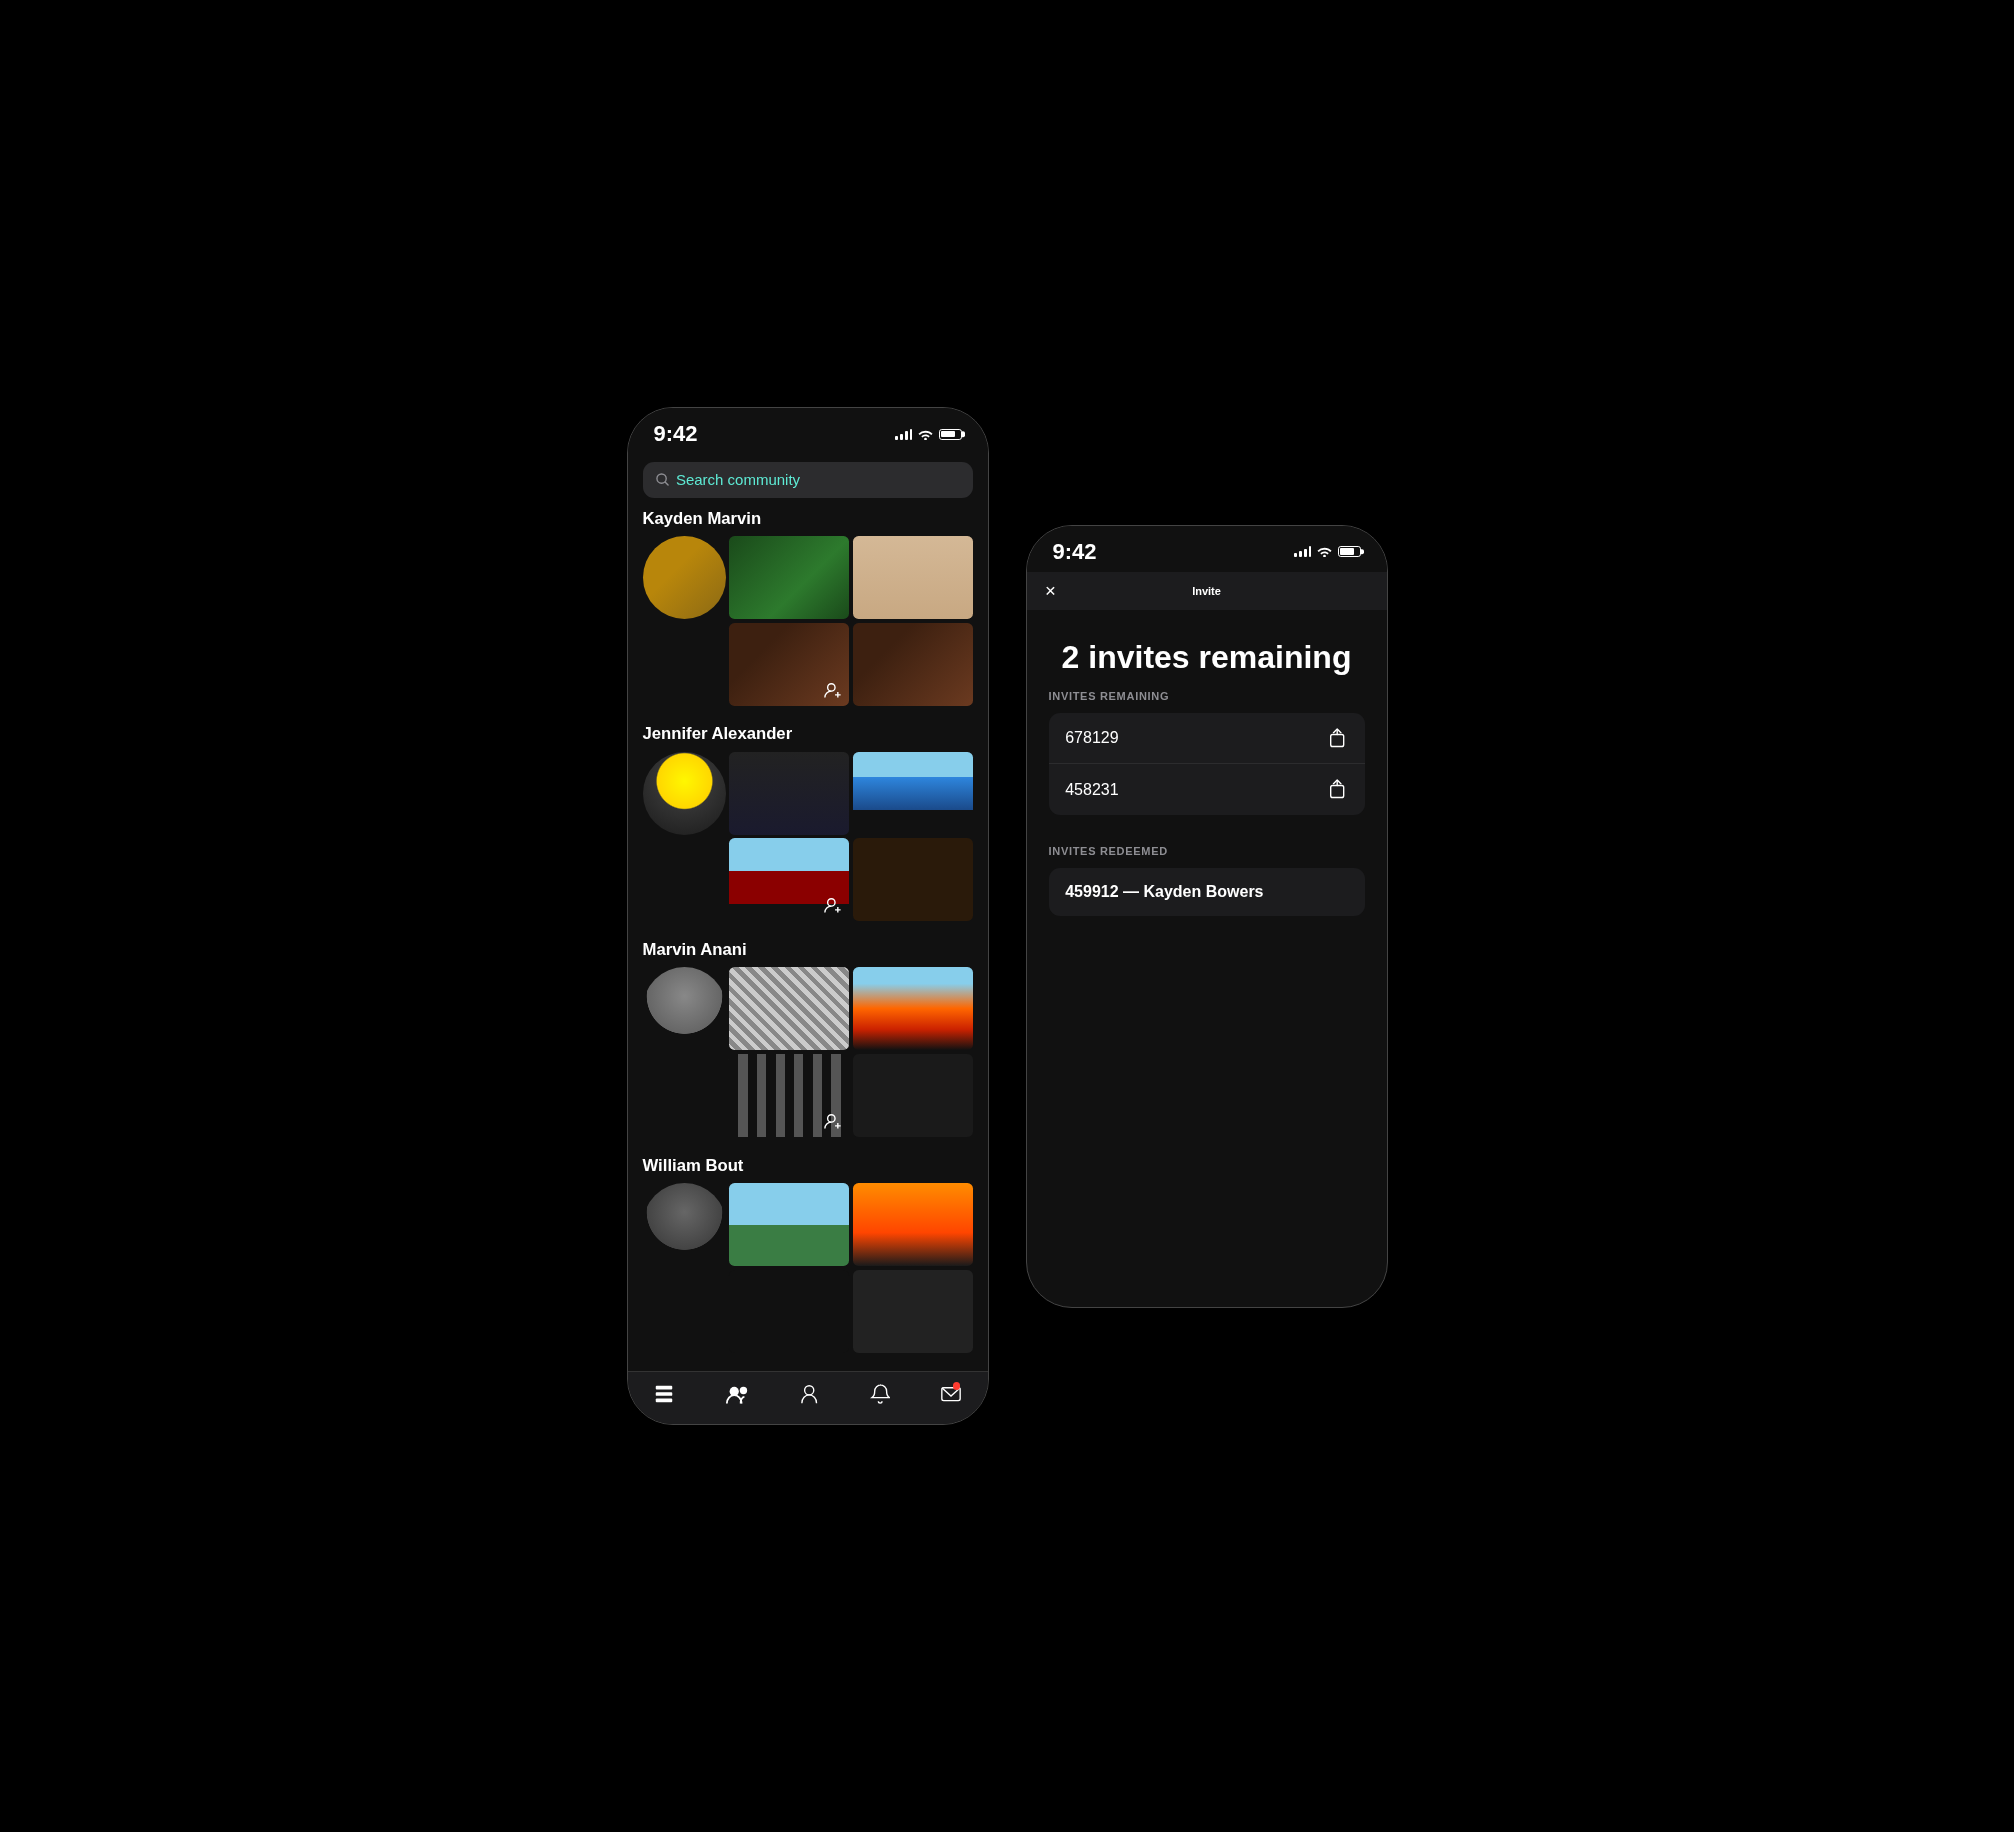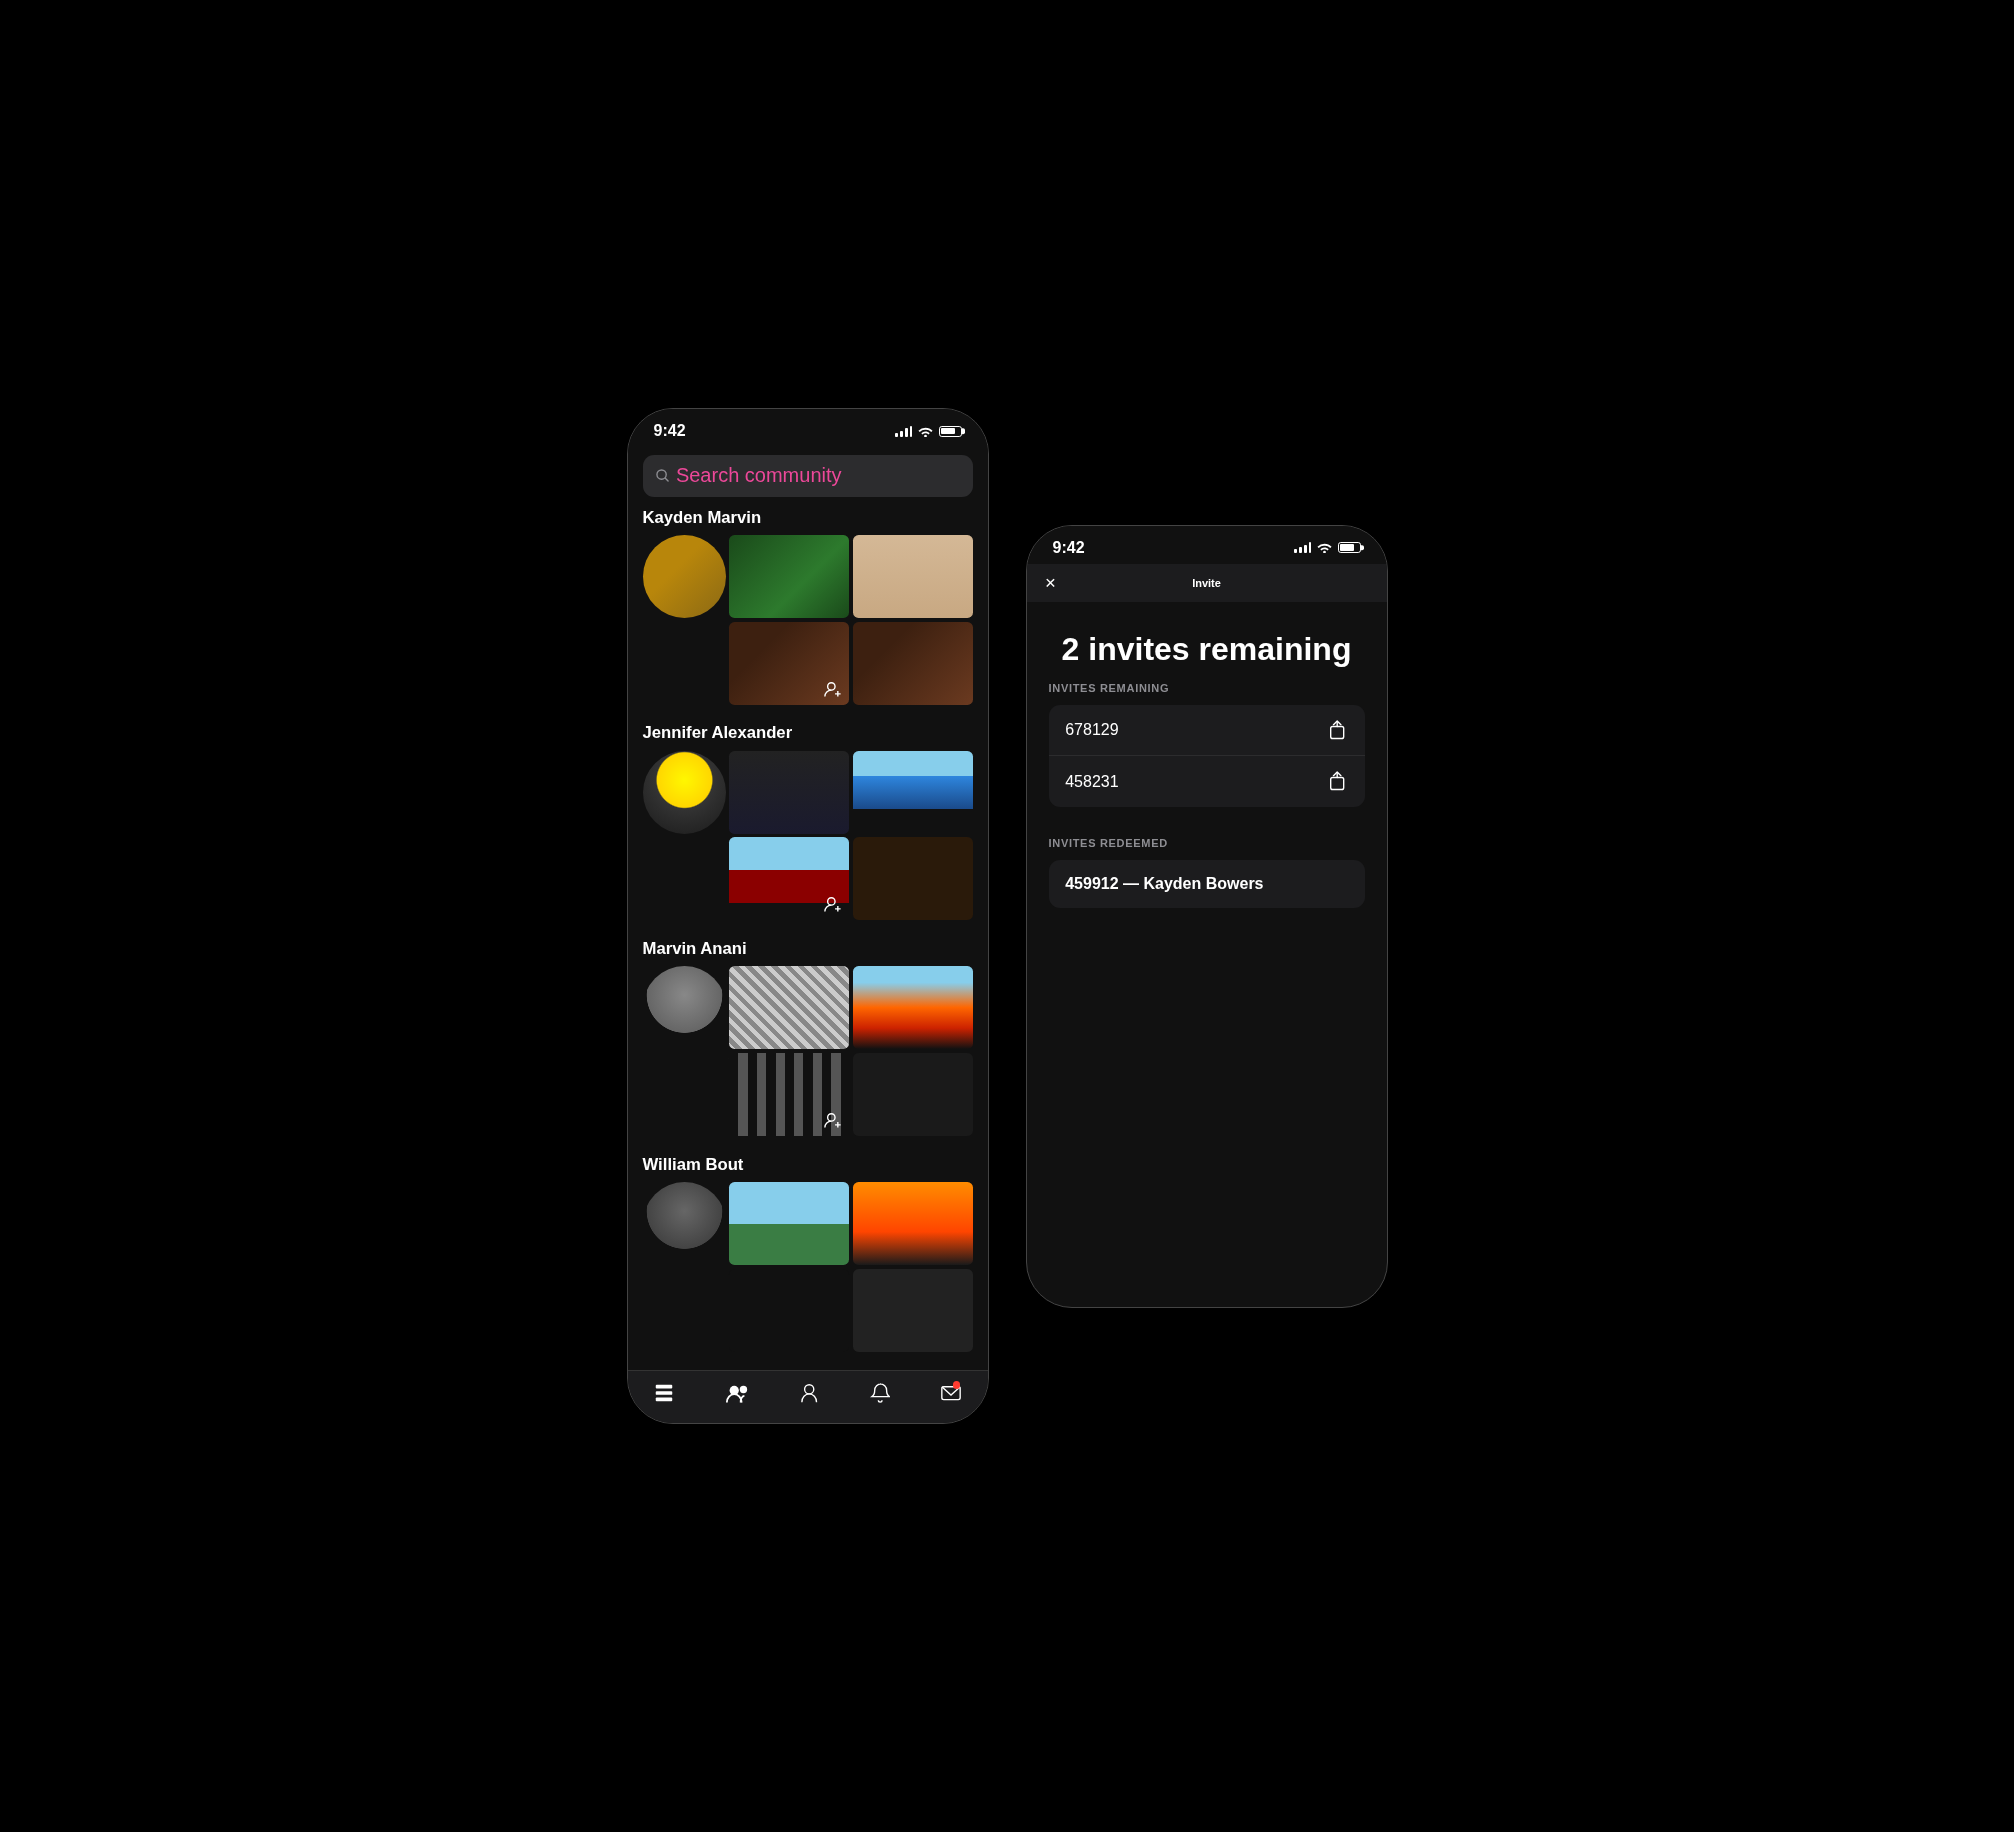--- a/index.html
+++ b/index.html
@@ -30,21 +30,21 @@
     
     .status-bar {
       display: flex;
       justify-content: space-between;
       align-items: center;
       padding: 13px 26px 7.4px;
       background: #111;
     }
 
     .status-time {
-      font-size: 16px;
+      font-size: 22px;
       font-weight: 600;
       color: #fff;
     }
 
     .status-icons {
       display: flex;
       align-items: center;
       gap: 5.6px;
     }
 
@@ -109,22 +109,22 @@
       align-items: center;
       gap: 7.4px;
     }
 
     .search-icon-svg {
       color: #8e8e93;
       font-size: 13px;
     }
 
     .search-placeholder {
-      color: #ec4899;
-      font-size: 20px;
+      color: #5eead4;
+      font-size: 15px;
     }
 
     .user-list {
       padding: 0 15px;
       overflow-y: auto;
     }
 
     .user-item {
       margin-bottom: 18.6px;
     }

